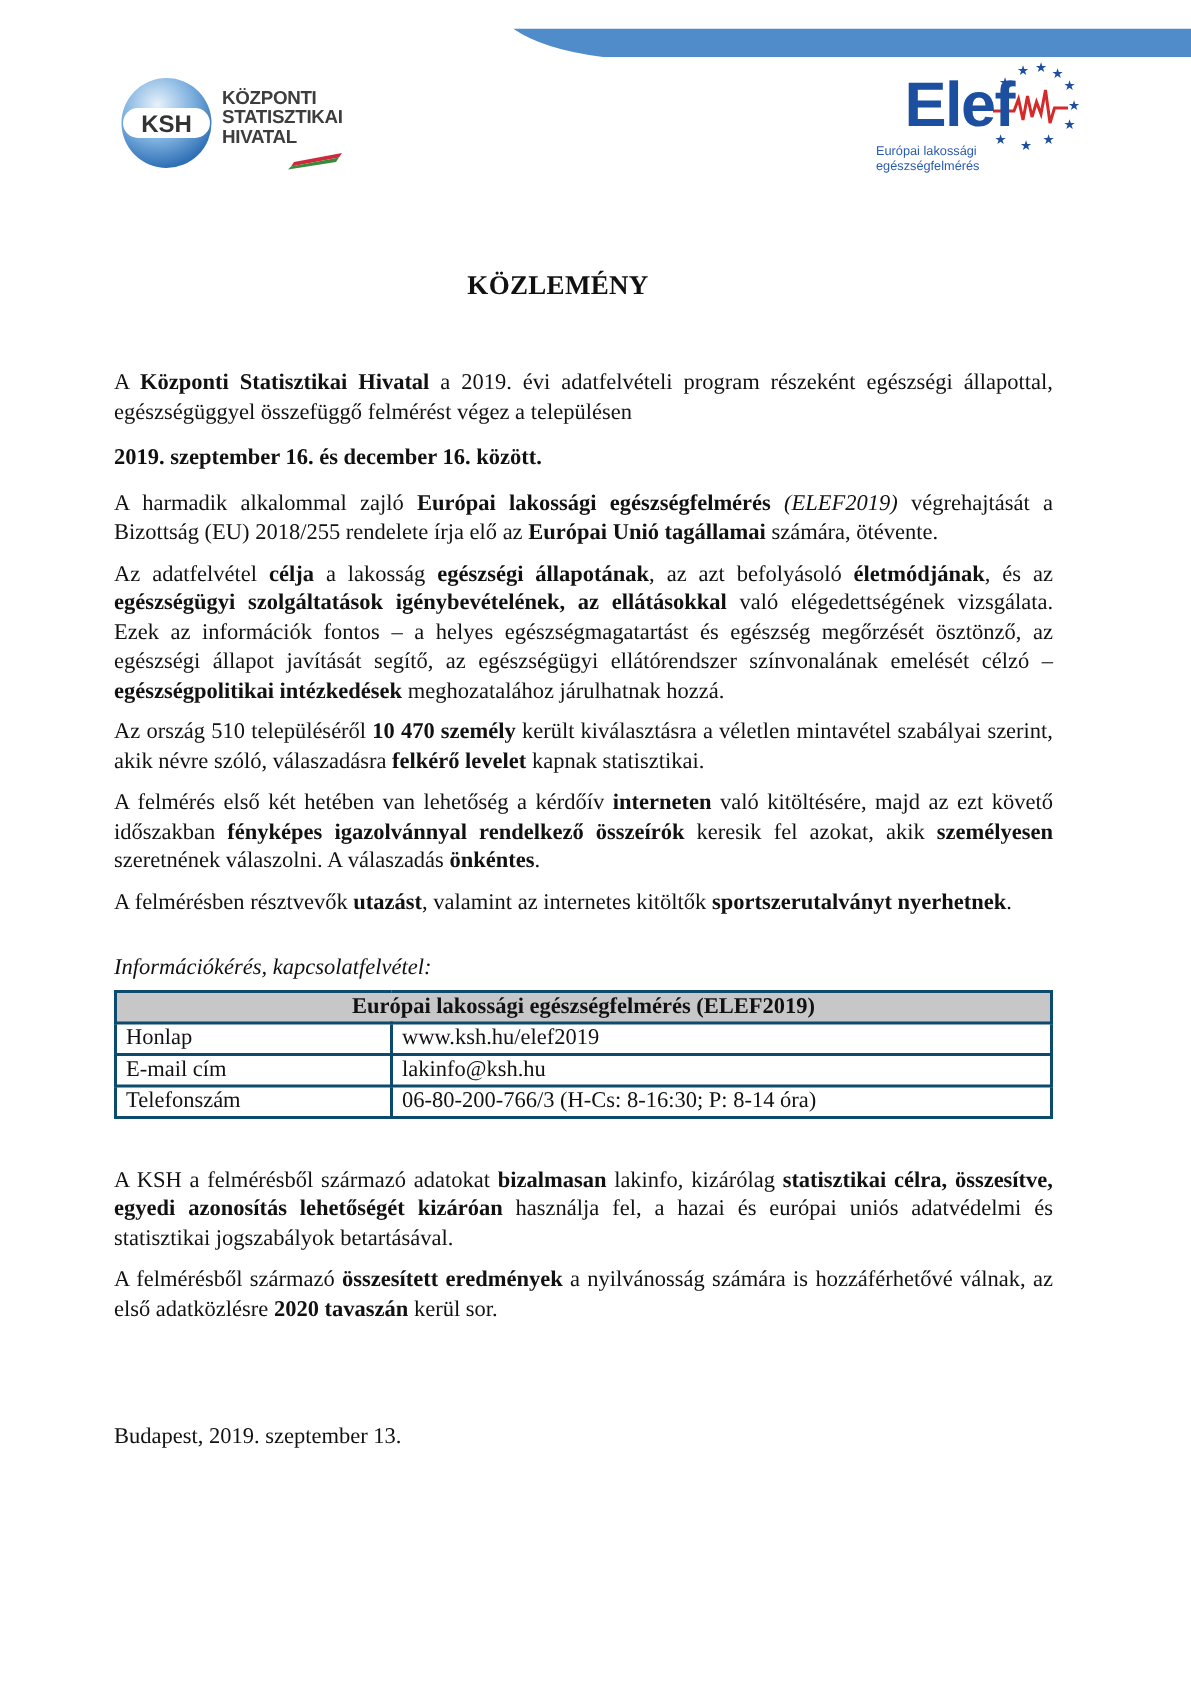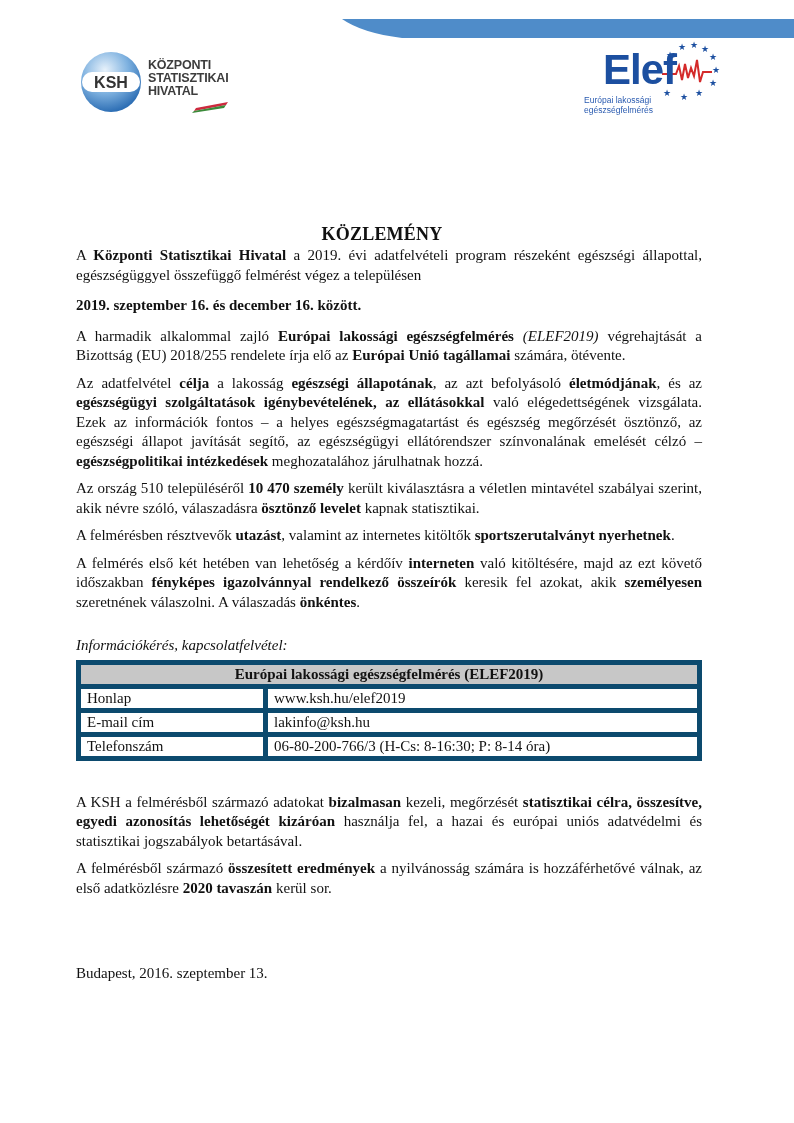--- a/index.html
+++ b/index.html
@@ -3,28 +3,28 @@
 <meta charset="utf-8">
 <style>
   html, body { margin: 0; padding: 0; background: #ffffff; }
   body { width: 794px; height: 1123px; position: relative; overflow: hidden; font-family: "Liberation Serif", serif; color: #111; }
   .band { position: absolute; left: 342px; top: 19px; width: 452px; height: 19px; }
   .ksh-logo { position: absolute; left: 80px; top: 50px; width: 160px; height: 64px; }
   .ksh-text { position: absolute; left: 148px; top: 59px; font-family: "Liberation Sans", sans-serif; font-weight: bold; font-size: 12.5px; line-height: 13px; color: #3d3d3d; letter-spacing: -0.2px; }
   .elef-logo { position: absolute; left: 600px; top: 40px; width: 125px; height: 78px; }
   .elef-word { position: absolute; left: 603px; top: 52px; font-family: "Liberation Sans", sans-serif; font-weight: bold; font-size: 42px; color: #1c4fa0; letter-spacing: -1px; line-height: 36px; }
   .elef-sub { position: absolute; left: 584px; top: 96px; font-family: "Liberation Sans", sans-serif; font-size: 8.5px; line-height: 9.5px; color: #2a5bb0; }
-  .title { position: absolute; left: 18px; width: 728px; top: 180px; text-align: center; font-weight: bold; font-size: 18px; letter-spacing: 0.2px; margin-top: 44px; }
+  .title { position: absolute; left: 8px; width: 728px; top: 180px; text-align: center; font-weight: bold; font-size: 18px; letter-spacing: 0.2px; }
   .content { position: absolute; left: 76px; top: 246px; width: 626px; font-size: 15px; line-height: 19.5px; }
   .content p { margin: 0 0 8px 0; text-align: justify; }
   .content b { font-weight: bold; }
   .center { text-align: center; font-weight: bold; margin: 11px 0 11px 0 !important; }
   .info-label { font-style: italic; margin-top: 24px !important; margin-bottom: 4px !important; }
   table.info { border-collapse: collapse; width: 626px; font-size: 15px; line-height: 19px; }
-  table.info td, table.info th { border: 5px solid #0c4a6e; padding: 0 6px; text-align: left; }
+  table.info td, table.info th { border: 2px solid #0c4a6e; padding: 0 6px; text-align: left; }
   table.info th { background: #c7c7c7; text-align: center; font-weight: bold; }
   table.info td.k { width: 170px; }
   .after-table { margin-top: 32px !important; }
   .date { margin-top: 66px !important; }
 </style>
 </head>
 <body>
 
 <svg class="band" viewBox="0 0 452 19" preserveAspectRatio="none">
   <path d="M0,0 L452,0 L452,19 L60,19 Q20,14 0,0 Z" fill="#4f8cc9"></path>
@@ -79,25 +79,25 @@
 
 <div class="content">
   <p><span>A </span><b>Központi Statisztikai Hivatal</b><span> a 2019. évi adatfelvételi program részeként egészségi állapottal, egészségüggyel összefüggő felmérést végez a településen</span></p>
 
   <p class="center">2019. szeptember 16. és december 16. között.</p>
 
   <p><span>A harmadik alkalommal zajló </span><b>Európai lakossági egészségfelmérés</b><i> (ELEF2019)</i><span> végrehajtását a Bizottság (EU) 2018/255 rendelete írja elő az </span><b>Európai Unió tagállamai</b><span> számára, ötévente.</span></p>
 
   <p><span>Az adatfelvétel </span><b>célja</b><span> a lakosság </span><b>egészségi állapotának</b><span>, az azt befolyásoló </span><b>életmódjának</b><span>, és az </span><b>egészségügyi szolgáltatások igénybevételének, az ellátásokkal</b><span> való elégedettségének vizsgálata. Ezek az információk fontos – a helyes egészségmagatartást és egészség megőrzését ösztönző, az egészségi állapot javítását segítő, az egészségügyi ellátórendszer színvonalának emelését célzó – </span><b>egészségpolitikai intézkedések</b><span> meghozatalához járulhatnak hozzá.</span></p>
 
-  <p><span>Az ország 510 településéről </span><b>10 470 személy</b><span> került kiválasztásra a véletlen mintavétel szabályai szerint, akik névre szóló, válaszadásra </span><b>ösztönző levelet</b><span> kapnak statisztikai.</span></p>
+  <p><span>Az ország 510 településéről </span><b>10 470 személy</b><span> került kiválasztásra a véletlen mintavétel szabályai szerint, akik névre szóló, válaszadásra </span><b>felkérő levelet</b><span> kapnak statisztikai.</span></p>
+
+  <p><span>A felmérés első két hetében van lehetőség a kérdőív </span><b>interneten</b><span> való kitöltésére, majd az ezt követő időszakban </span><b>fényképes igazolvánnyal rendelkező összeírók</b><span> keresik fel azokat, akik </span><b>személyesen</b><span> szeretnének válaszolni. A válaszadás </span><b>önkéntes</b><span>.</span></p>
 
   <p><span>A felmérésben résztvevők </span><b>utazást</b><span>, valamint az internetes kitöltők </span><b>sportszerutalványt nyerhetnek</b><span>.</span></p>
-
-  <p><span>A felmérés első két hetében van lehetőség a kérdőív </span><b>interneten</b><span> való kitöltésére, majd az ezt követő időszakban </span><b>fényképes igazolvánnyal rendelkező összeírók</b><span> keresik fel azokat, akik </span><b>személyesen</b><span> szeretnének válaszolni. A válaszadás </span><b>önkéntes</b><span>.</span></p>
 
   <p class="info-label">Információkérés, kapcsolatfelvétel:</p>
 
   <table class="info">
     <tbody>
         <tr>
           <th colspan="2">Európai lakossági egészségfelmérés (ELEF2019)</th>
         </tr>
     <tr>
       <td class="k">Honlap</td>
@@ -107,18 +107,18 @@
       <td class="k">E-mail cím</td>
       <td>lakinfo@ksh.hu</td>
     </tr>
     <tr>
       <td class="k">Telefonszám</td>
       <td>06-80-200-766/3 (H-Cs: 8-16:30; P: 8-14 óra)</td>
     </tr>
   </tbody>
     </table>
 
-  <p class="after-table"><span>A KSH a felmérésből származó adatokat </span><b>bizalmasan</b><span> kezeli, megőrzését </span><b>statisztikai célra, összesítve, egyedi azonosítás lehetőségét kizáróan</b><span> használja fel, a hazai és európai uniós adatvédelmi és statisztikai jogszabályok betartásával.</span></p>
+  <p class="after-table"><span>A KSH a felmérésből származó adatokat </span><b>bizalmasan</b><span> lakinfo, kizárólag </span><b>statisztikai célra, összesítve, egyedi azonosítás lehetőségét kizáróan</b><span> használja fel, a hazai és európai uniós adatvédelmi és statisztikai jogszabályok betartásával.</span></p>
 
   <p><span>A felmérésből származó </span><b>összesített eredmények</b><span> a nyilvánosság számára is hozzáférhetővé válnak, az első adatközlésre </span><b>2020 tavaszán</b><span> kerül sor.</span></p>
 
-  <p class="date">Budapest, 2016. szeptember 13.</p>
+  <p class="date">Budapest, 2019. szeptember 13.</p>
 </div>
 
 </body></html>

